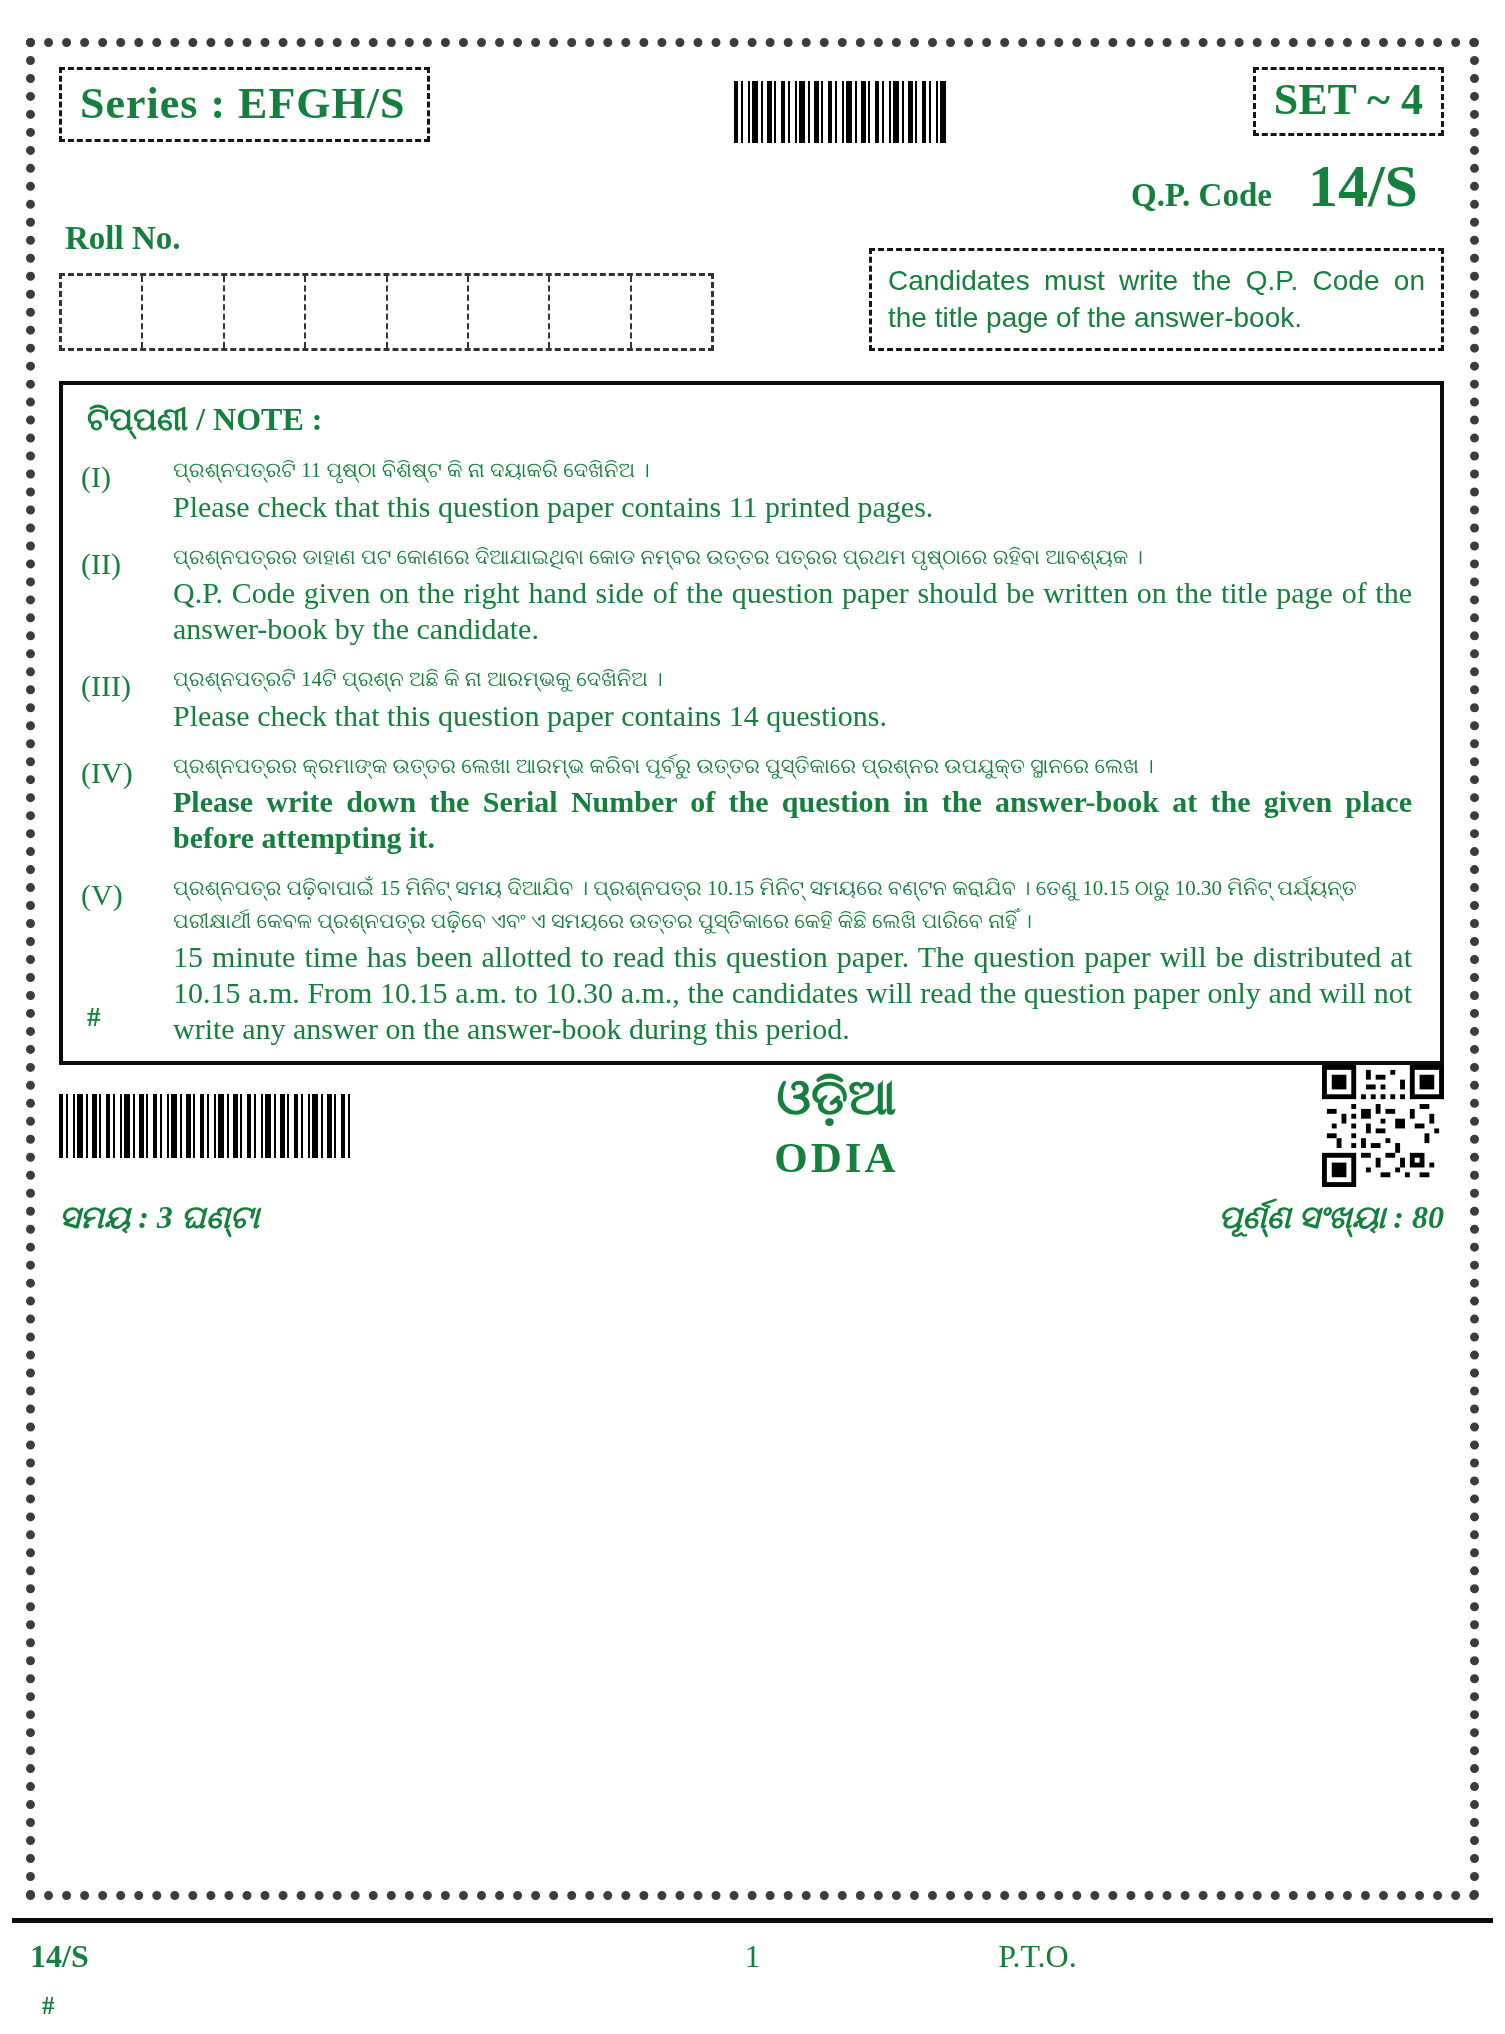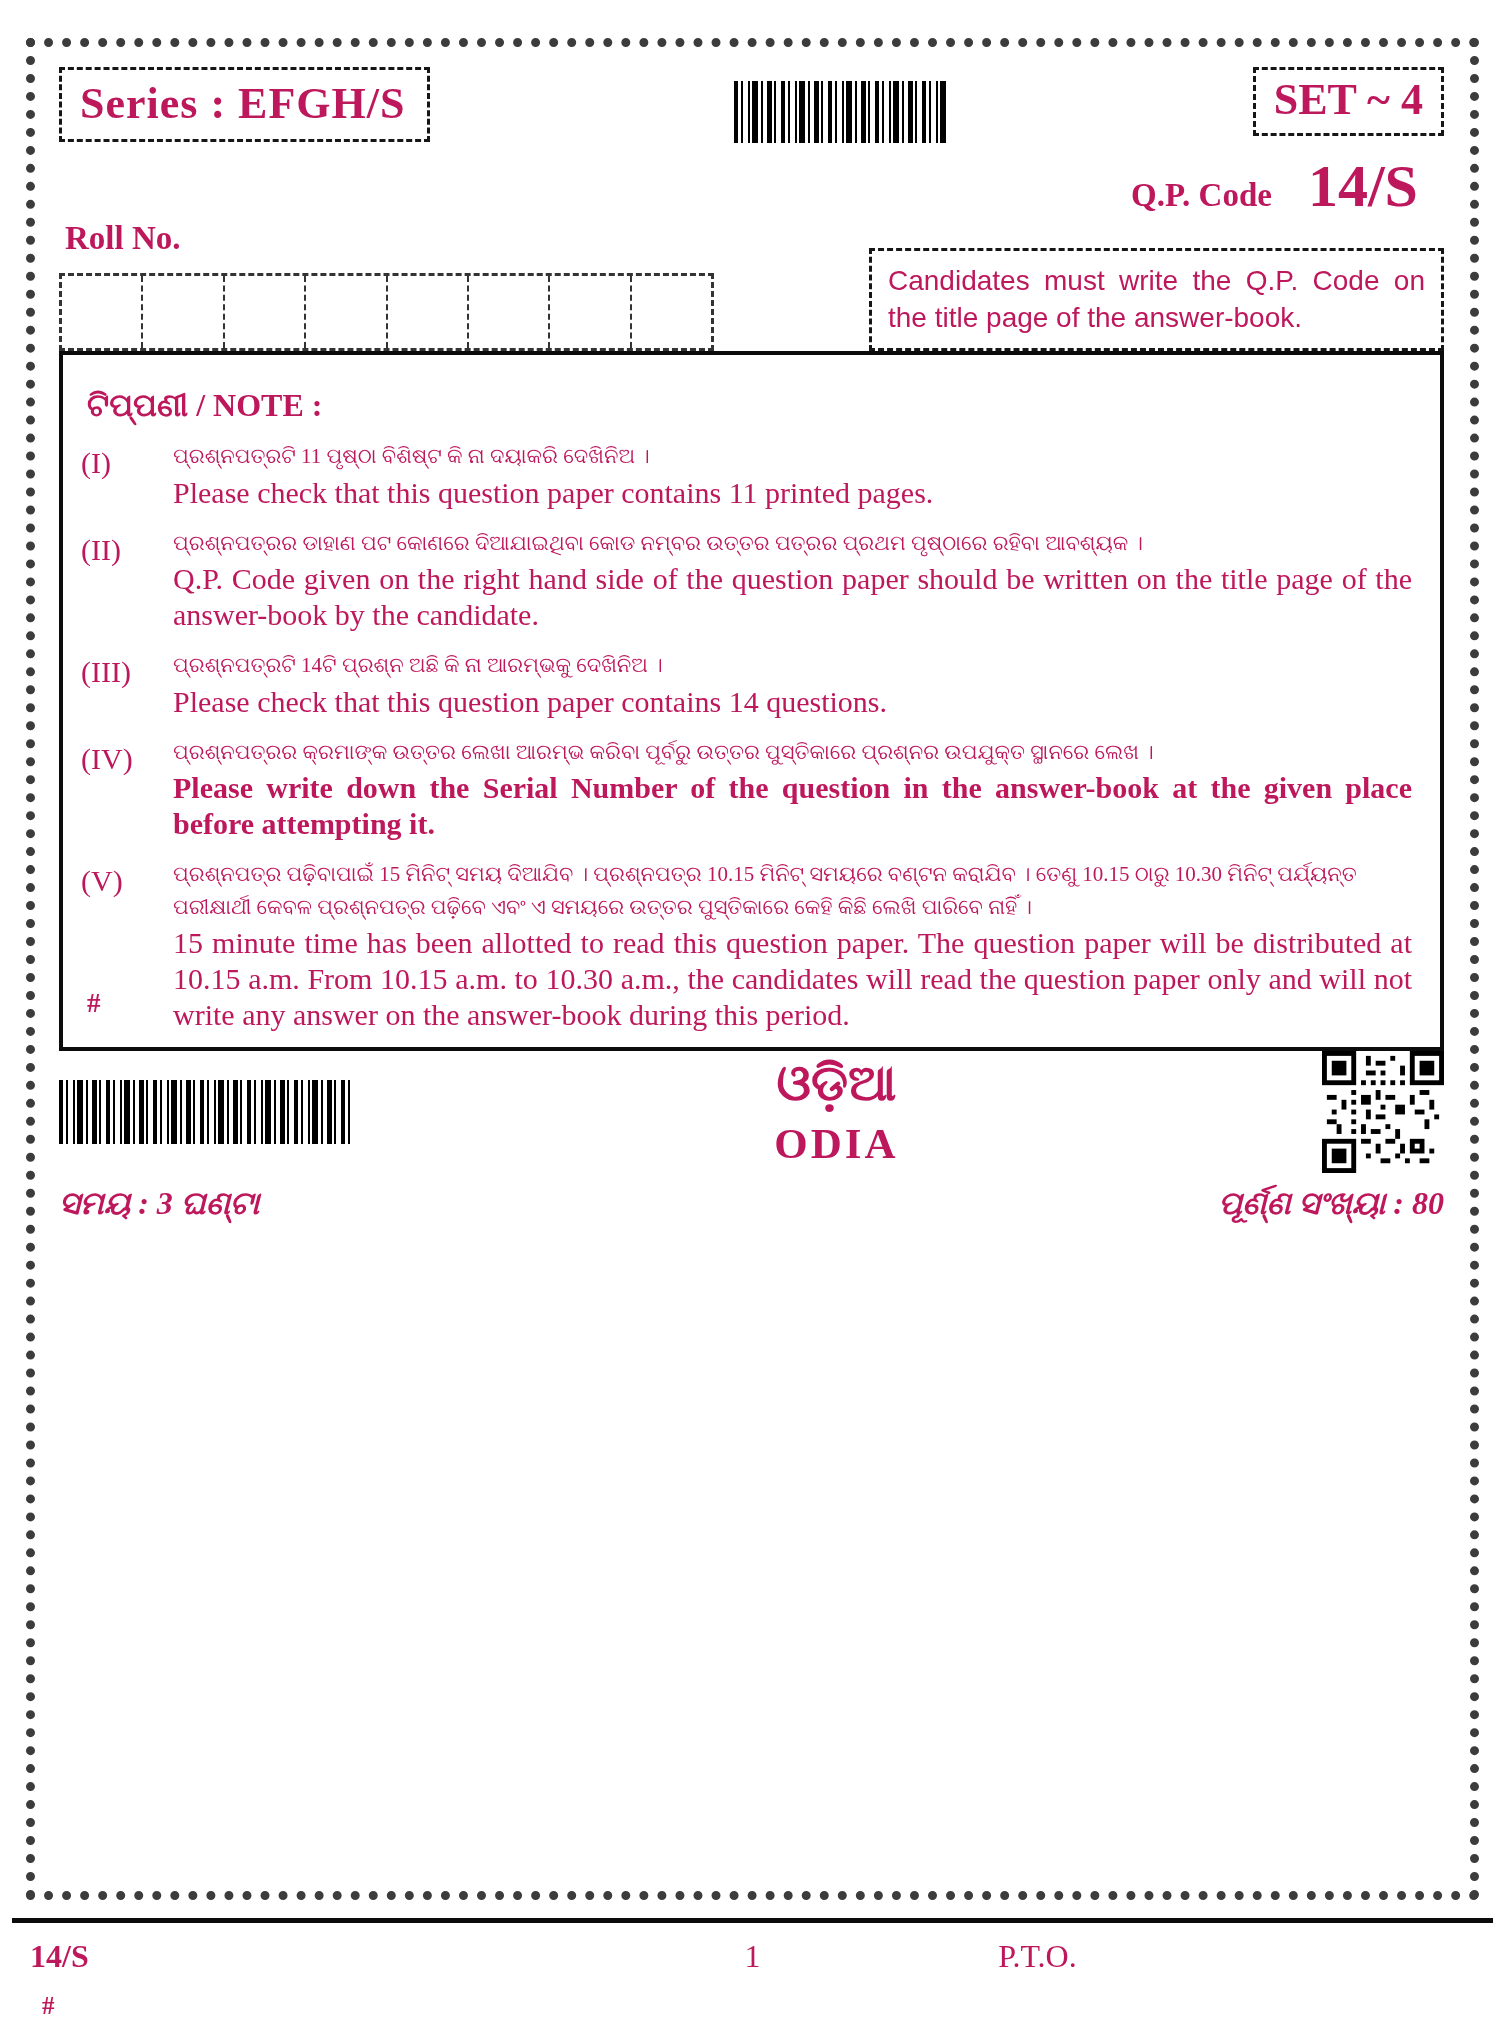--- a/index.html
+++ b/index.html
@@ -1,18 +1,18 @@
 <!DOCTYPE html>
 <html><head>
 <meta charset="utf-8">
 <style>
   html,body { margin:0; padding:0; background:#ffffff; }
   .page {
     position:relative; width:1505px; height:2034px; background:#fff;
-    font-family:"Liberation Serif", serif; color:#be185d; overflow:hidden;
+    font-family:"Liberation Serif", serif; color:#15803d; overflow:hidden;
   }
   
   .deco-border {
     position:absolute; left:26px; right:26px; top:38px; height:1862px;
     border:9px dotted #3c3c3c; box-sizing:border-box; padding:20px 26px 0 24px;
   }
   
   .hdr-row1 { display:flex; justify-content:space-between; align-items:flex-start; }
   .series-box {
     border:3px dashed #161616; padding:8px 22px 10px 18px;
@@ -37,21 +37,21 @@
   .roll-label { font-weight:bold; font-size:33px; margin:2px 0 16px 6px; }
   .roll-cells { display:flex; width:655px; height:78px; border:3px dashed #333; box-sizing:border-box; }
   .roll-cell { flex:1; border-right:2px dashed #333; }
   .roll-cell:last-child { border-right:none; }
   .cand-box {
     width:575px; border:3px dashed #161616; padding:12px 16px; box-sizing:border-box;
     font-family:"Liberation Sans", sans-serif; font-size:28px; line-height:1.3;
     text-align:justify; margin-top:10px;
   }
   
-  .note-box { border:4px solid #0c0c0c; padding:32px 28px 14px 18px; position:relative; }
+  .note-box { border:4px solid #0c0c0c; margin-top:30px; padding:16px 28px 14px 18px; position:relative; }
   .note-title { font-weight:bold; font-size:32px; margin-left:6px; }
   .note-item { display:flex; margin-top:16px; }
   .note-num { width:92px; flex:0 0 92px; font-size:30px; padding-top:6px; }
   .note-body { flex:1; }
   .note-odia { font-size:21px; line-height:1.55; }
   .note-eng { font-size:30px; line-height:1.2; text-align:justify; margin-top:2px; }
   .note-eng.bold { font-weight:bold; }
   .note-hash { position:absolute; left:24px; bottom:28px; font-size:27px; font-weight:bold; }
   
   .subject-row { display:flex; align-items:center; justify-content:space-between; }

